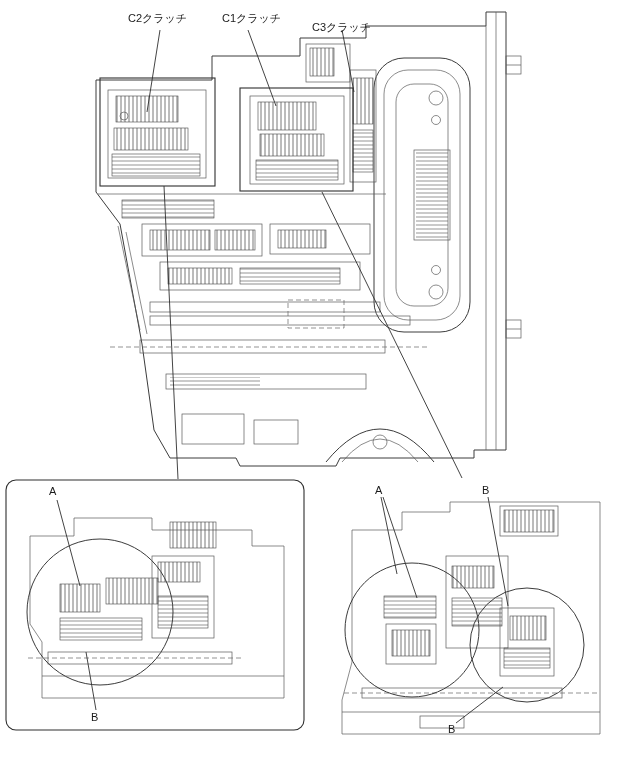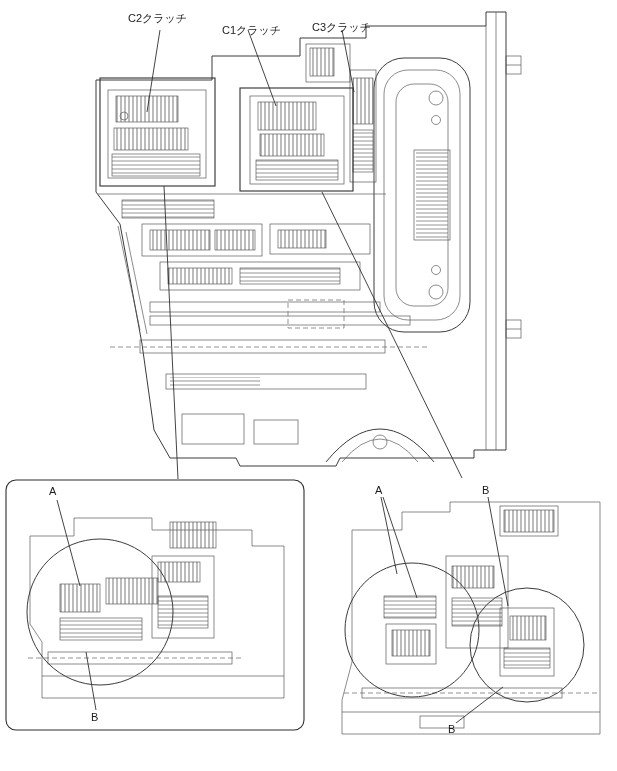--- a/index.html
+++ b/index.html
@@ -162,21 +162,21 @@
       <circle cx="412" cy="630" r="67" class="ol"></circle>
       <circle cx="527" cy="645" r="57" class="ol"></circle>
       <line x1="381" y1="497" x2="397" y2="574" class="lead"></line>
       <line x1="383" y1="497" x2="417" y2="598" class="lead"></line>
       <line x1="488" y1="497" x2="508" y2="606" class="lead"></line>
       <line x1="456" y1="723" x2="503" y2="687" class="lead"></line>
     </g>
   </svg>
 
   <div class="lbl" style="left:128px;top:13px;">C2クラッチ</div>
-  <div class="lbl" style="left:222px;top:25px;">C1クラッチ</div>
+  <div class="lbl" style="left:222px;top:13px;">C1クラッチ</div>
   <div class="lbl" style="left:312px;top:22px;">C3クラッチ</div>
 
   <div class="lbl" style="left:49px;top:486px;">A</div>
   <div class="lbl" style="left:91px;top:712px;">B</div>
 
   <div class="lbl" style="left:375px;top:485px;">A</div>
   <div class="lbl" style="left:482px;top:485px;">B</div>
   <div class="lbl" style="left:448px;top:724px;">B</div>
 
 

